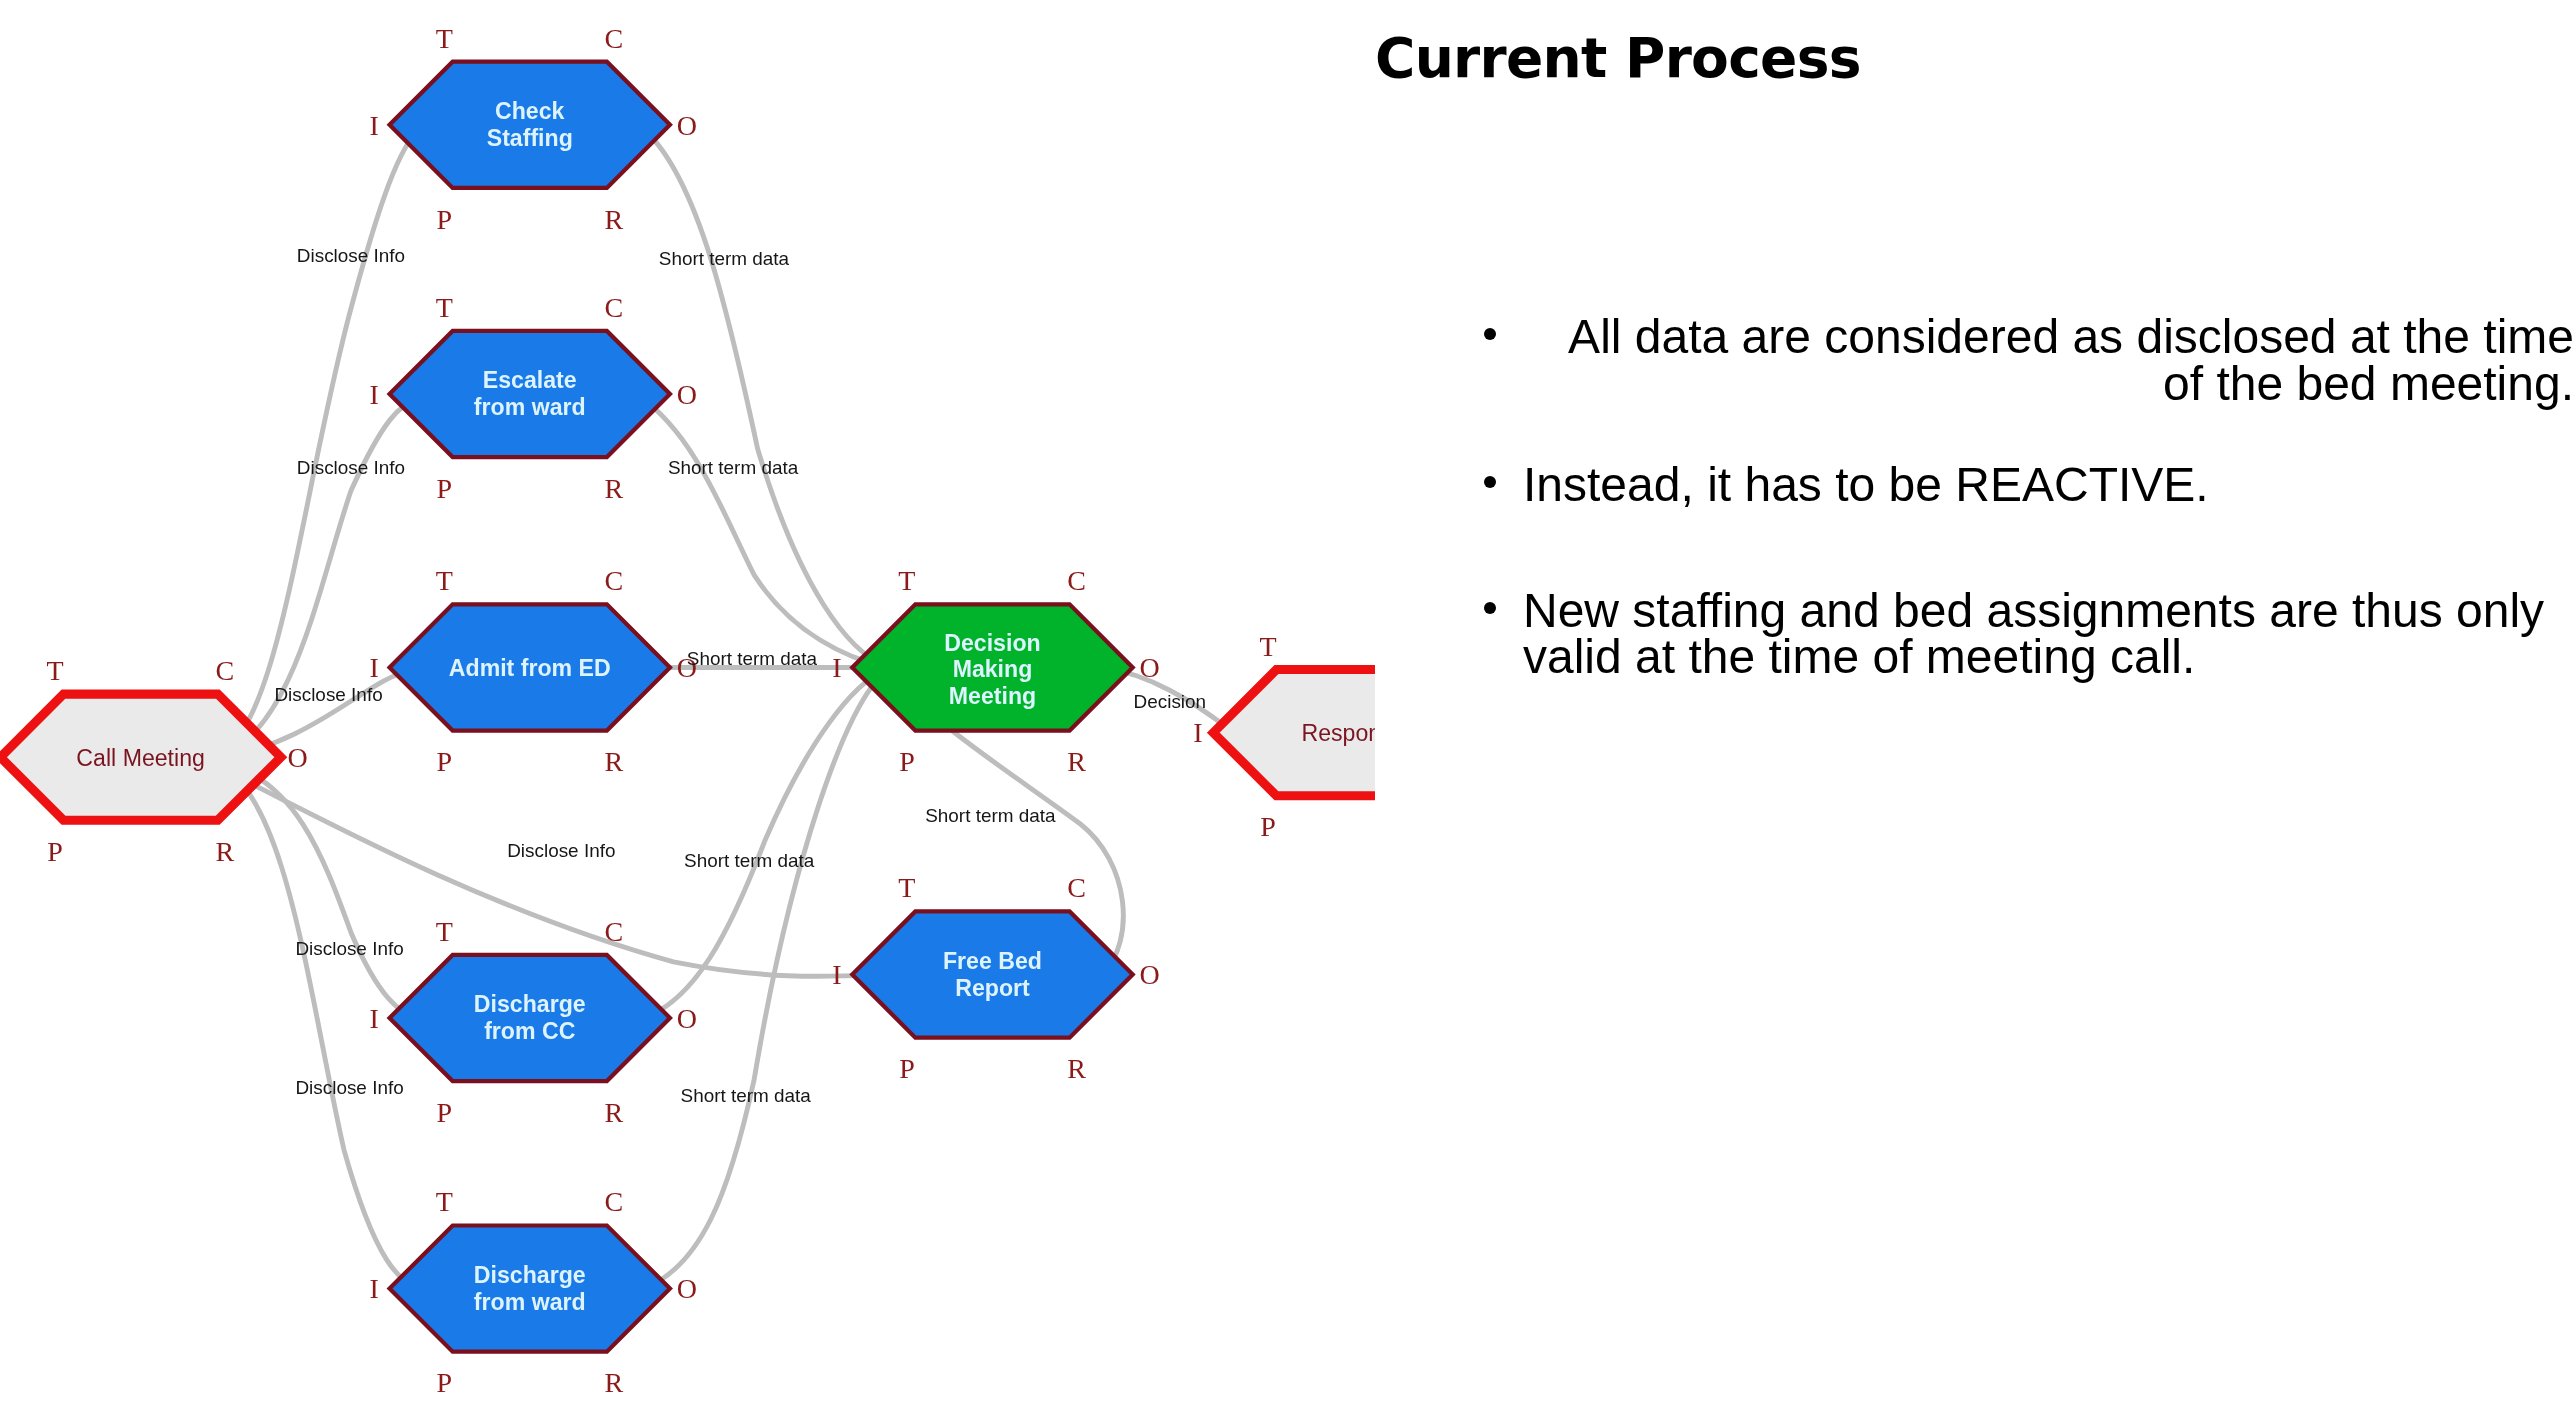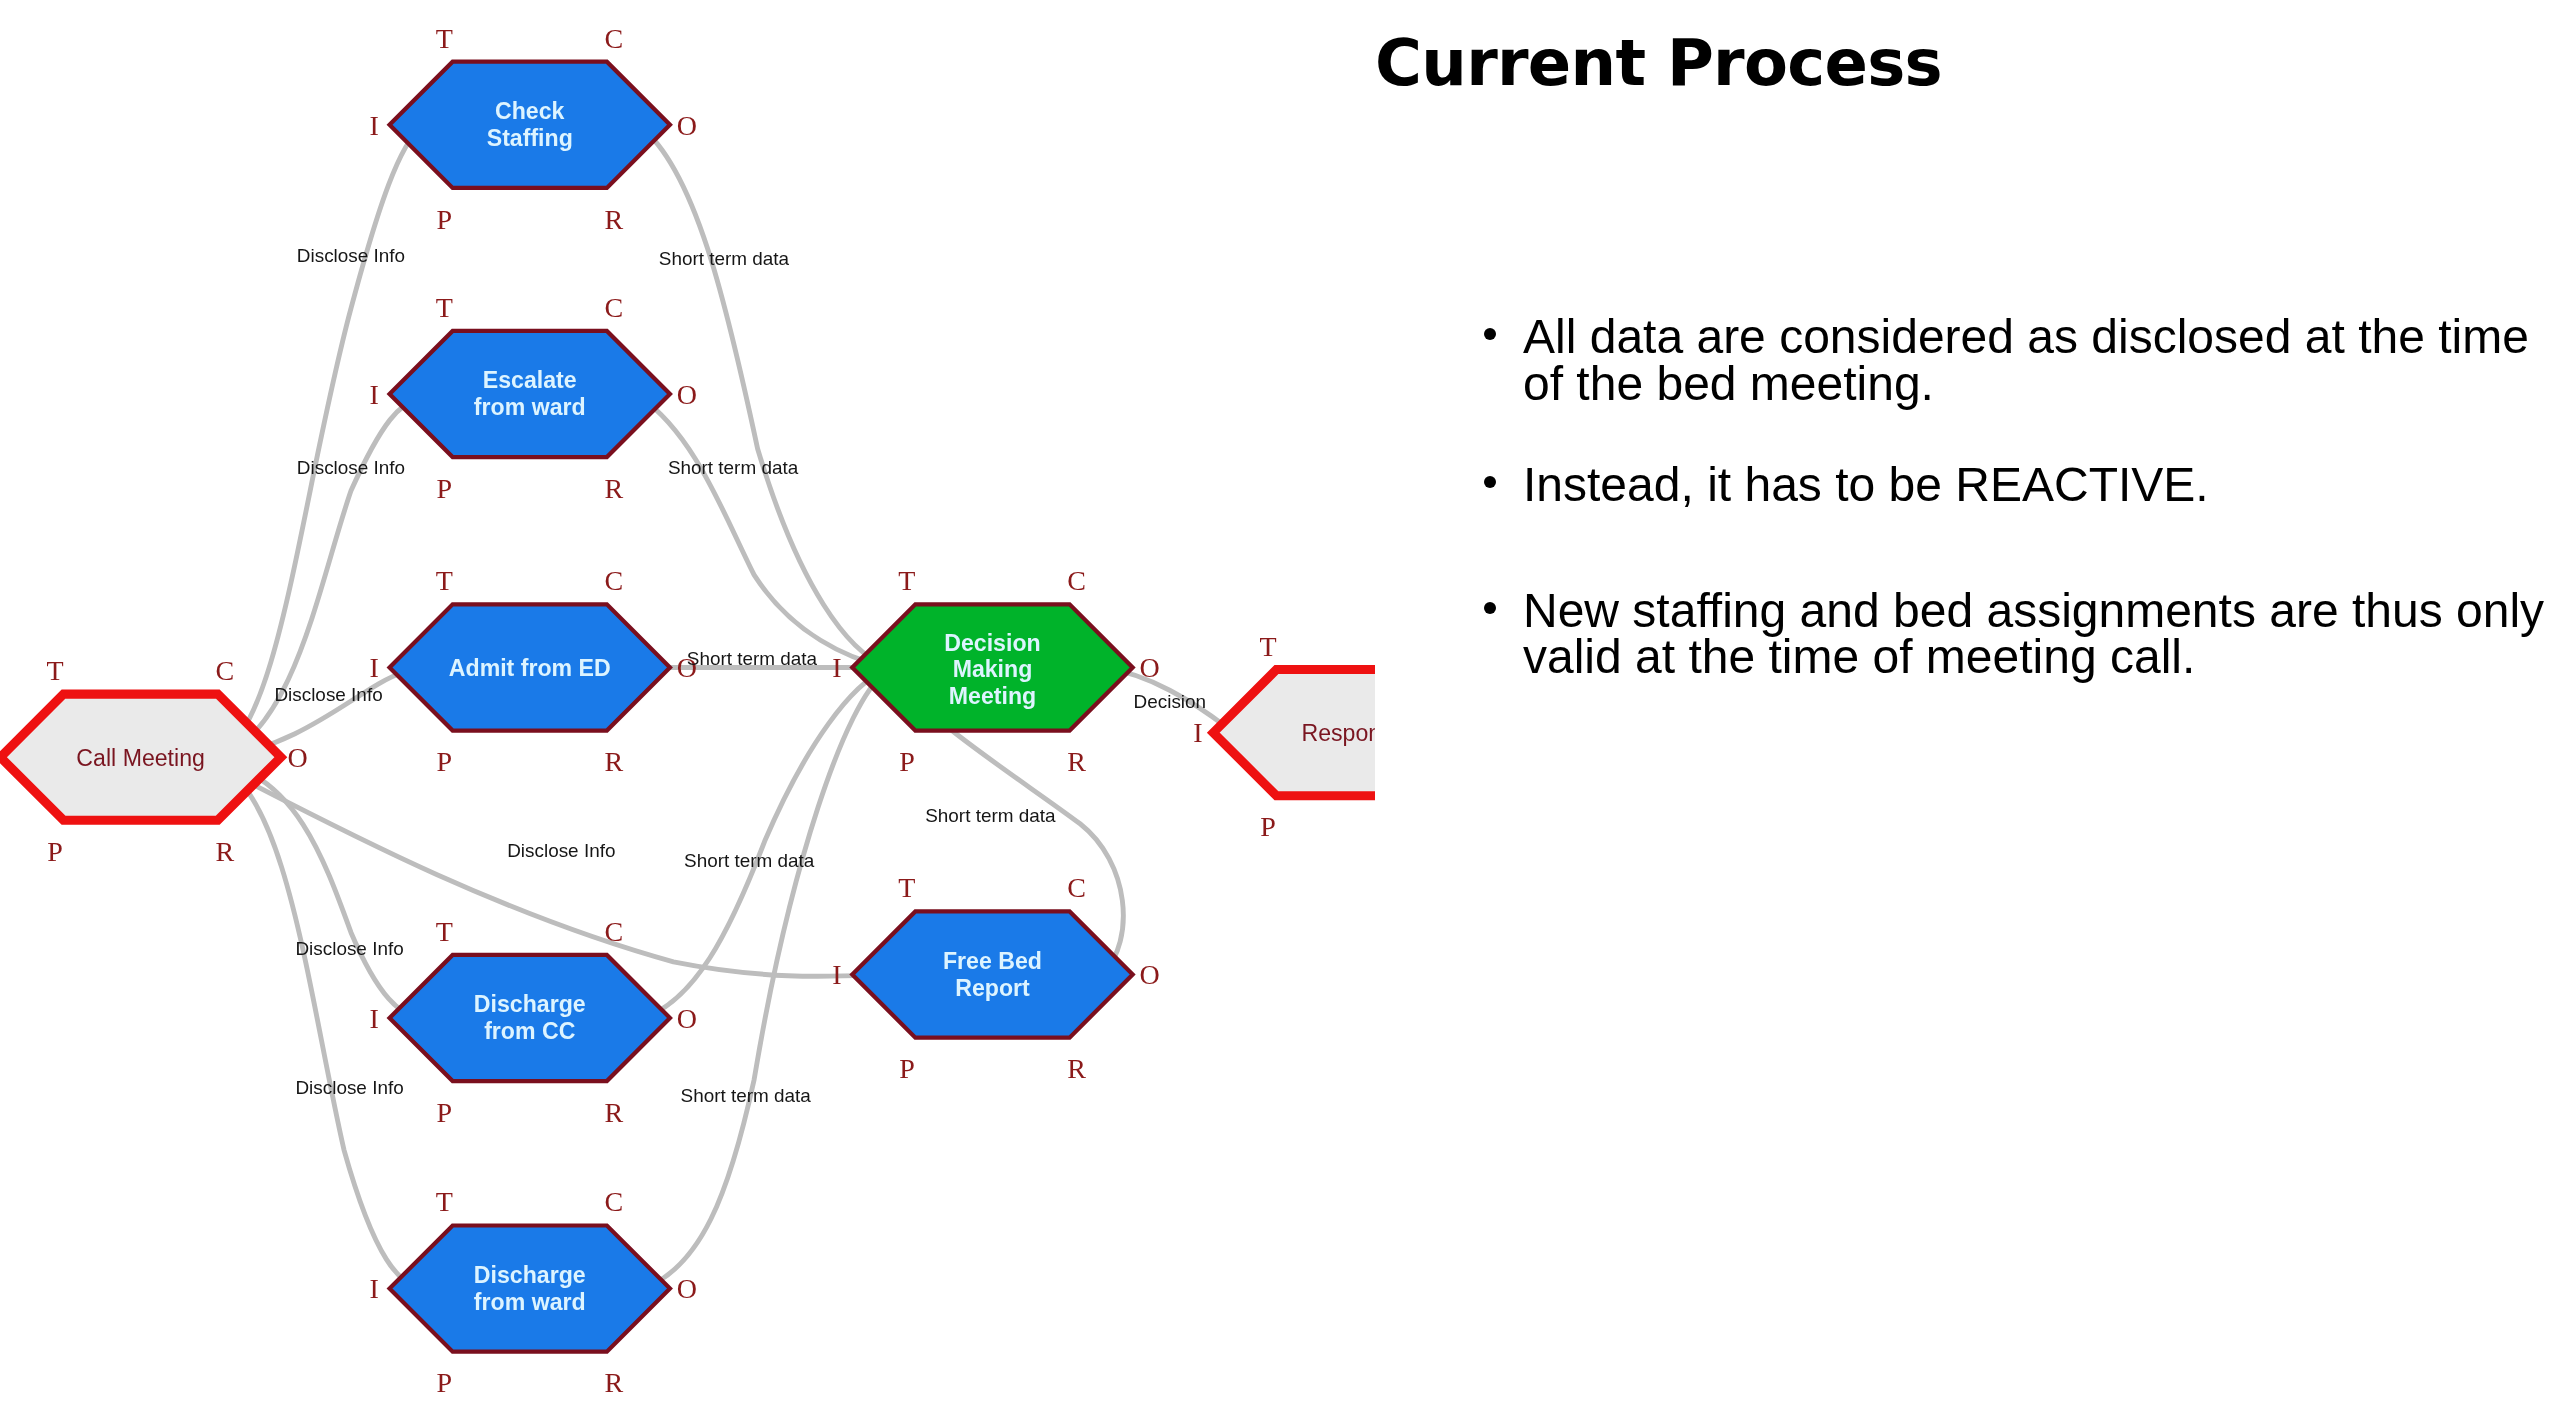--- a/index.html
+++ b/index.html
@@ -32,21 +32,21 @@
     left: 1354px;
     top: 0;
     width: 1222px;
     height: 1412px;
   }
   #page-title {
     position: absolute;
     left: 21px;
     top: 29.5px;
     width: 1164px;
-    font-size: 64px;
+    font-size: 55px;
     font-weight: 900;
     letter-spacing: -0.7px;
     color: #000000;
     font-family: "DejaVu Sans", sans-serif;
     line-height: 1.05;
     white-space: nowrap;
   }
   #bullets {
     position: absolute;
     left: 126px;
@@ -66,21 +66,21 @@
   }
   .bullet .dot {
     position: absolute;
     left: 4.2px;
     top: 0.30em;
     width: 12px;
     height: 12px;
     border-radius: 50%;
     background: #000000;
   }
-  #bullet-1 { margin-bottom: 55px; }
+  #bullet-1 { margin-bottom: 55px; text-align: right; }
   #bullet-2 { margin-bottom: 60px; }
   #bullet-3 { margin-bottom: 79px; }
 </style>
 </head>
 <body>
 
 <div id="slide">
 
   <div id="diagram">
     <svg width="1375" height="1412" viewBox="0 0 1960 2014" xmlns="http://www.w3.org/2000/svg">

